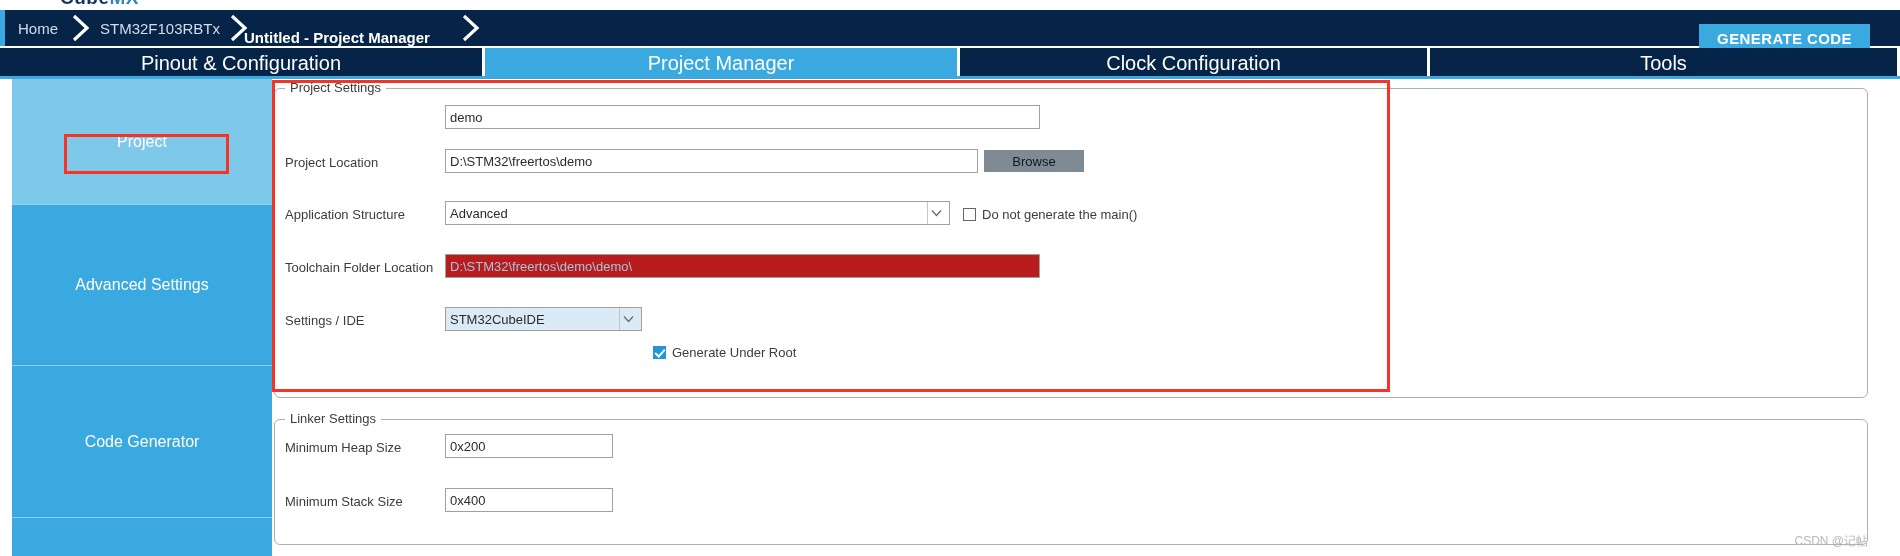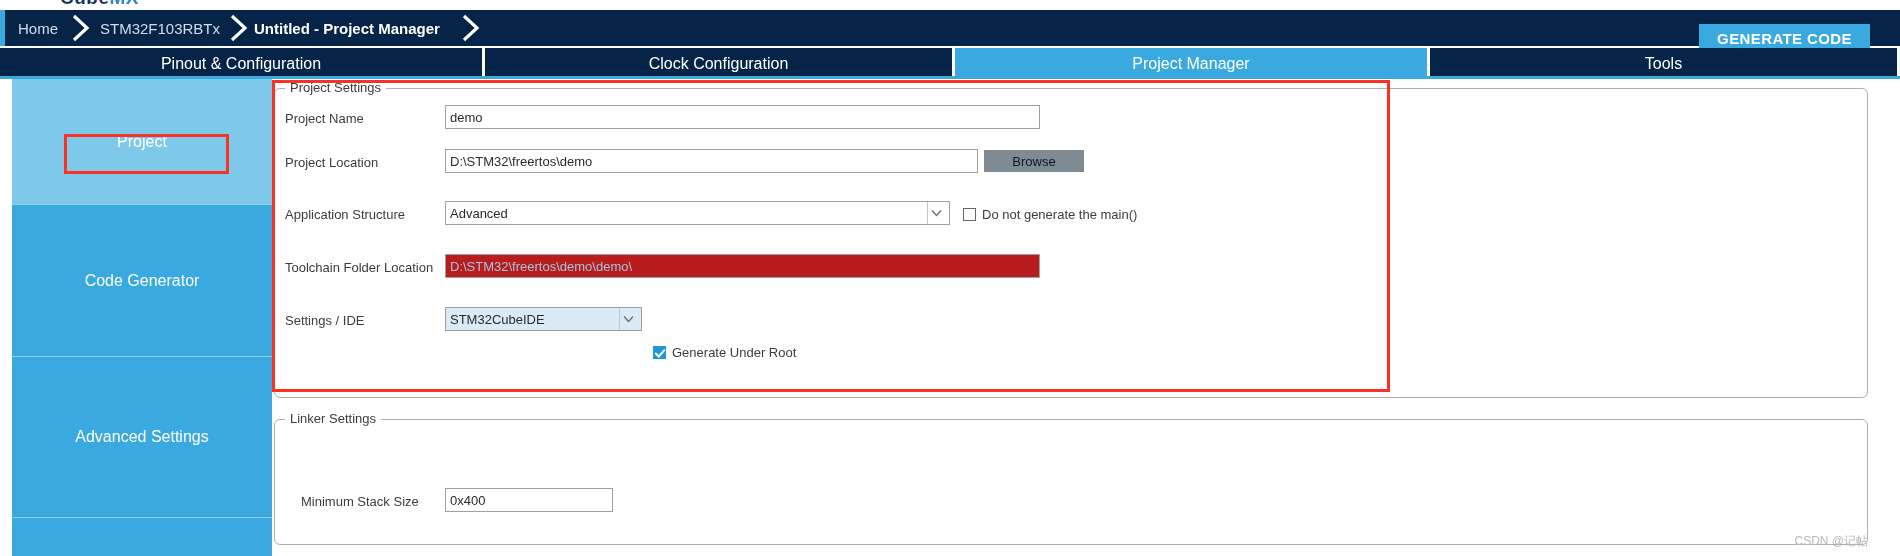--- a/index.html
+++ b/index.html
@@ -57,21 +57,21 @@
 
   
   .tabstrip {
     position: absolute; left: 0; top: 48px; width: 1900px; height: 31px;
     background: #ffffff;
     display: flex;
   }
   .tab {
     height: 31px; background: #062447; color: #ffffff;
     display: flex; align-items: center; justify-content: center;
-    font-size: 16px; cursor: pointer;
+    font-size: 20px; cursor: pointer;
     border-right: 3px solid #ffffff;
     white-space: nowrap;
   }
   .tab:last-child { border-right: none; }
   .tab.active { background: #3aa9df; }
   .tab-underline {
     position: absolute; left: 0; top: 76px; width: 1900px; height: 3px;
     background: #3aa9df;
   }
 
@@ -207,68 +207,67 @@
 
     <div class="crumb inactive" style="left:100px;">
       <span>STM32F103RBTx</span>
     </div>
     <div class="chev" style="left:228px;">
       <svg width="22" height="28" viewBox="0 0 22 28">
           <path d="M4 2 L17 14 L4 26" fill="none" stroke="#ffffff" stroke-width="3.2"></path>
         </svg>
     </div>
 
-    <div class="crumb active" style="left:254px;">
+    <div class="crumb active" style="left:244px;align-items:flex-end;">
       <span>Untitled - Project Manager</span>
     </div>
     <div class="chev" style="left:460px;">
       <svg width="22" height="28" viewBox="0 0 22 28">
           <path d="M4 2 L17 14 L4 26" fill="none" stroke="#ffffff" stroke-width="3.2"></path>
         </svg>
     </div>
 
     <button class="gen-btn">GENERATE CODE</button>
   </div>
 
   <div class="tabstrip">
     <div class="tab" style="width:485px;">
       <span>Pinout &amp; Configuration</span>
     </div>
+    <div class="tab active" style="width:475px;">
+      <span>Project Manager</span>
+    </div>
     <div class="tab" style="width:470px;">
       <span>Clock Configuration</span>
-    </div>
-    <div class="tab active" style="width:475px;">
-      <span>Project Manager</span>
     </div>
     <div class="tab" style="width:467px;">
       <span>Tools</span>
     </div>
   </div>
   <div class="tab-underline"></div>
 
   <div class="sidebar">
     <div class="side-item active" style="height:126px;">
       <span>Project</span>
     </div>
+    <div class="side-item" style="height:161px;">
+      <span>Advanced Settings</span>
+    </div>
     <div class="side-item" style="height:152px;">
       <span>Code Generator</span>
     </div>
-    <div class="side-item" style="height:161px;">
-      <span>Advanced Settings</span>
-    </div>
     <div class="side-item" style="height:38px; border-bottom:none;"></div>
   </div>
 
   <div class="content">
 
     <div class="groupbox" style="left:2px; top:9px; width:1594px; height:310px;">
       <div class="group-title">Project Settings</div>
 
       <div class="frow" style="top:16px;">
-        <div class="flabel" style="width:200px;">Project Name</div>
         <input class="finput" style="left: 170px; width: 595px;" type="text" value="demo">
       </div>
 
       <div class="frow" style="top:60px;">
         <div class="flabel" style="width:200px;">Project Location</div>
         <input class="finput" style="left: 170px; width: 533px;" type="text" value="D:\STM32\freertos\demo">
         <button class="browse-btn" style="left:709px; width:100px;">Browse</button>
       </div>
 
       <div class="frow" style="top:112px;">
@@ -305,23 +304,27 @@
         <div class="cbwrap" style="left:378px;margin-top:32px;">
           <span class="cbox checked"></span>
           <span class="cblabel">Generate Under Root</span>
         </div>
       </div>
     </div>
 
     <div class="groupbox" style="left:2px; top:340px; width:1594px; height:126px;">
       <div class="group-title">Linker Settings</div>
 
+      <div class="frow" style="top:14px;">
+        <div class="flabel" style="width:200px;">Minimum Heap Size</div>
+        <input class="finput" style="left: 170px; width: 168px;" type="text" value="0x200">
+      </div>
 
       <div class="frow" style="top:68px;">
-        <div class="flabel" style="width:200px;margin-left:16px;">Minimum Stack Size</div>
+        <div class="flabel" style="width:200px;">Minimum Stack Size</div>
         <input class="finput" style="left: 170px; width: 168px;" type="text" value="0x400">
       </div>
     </div>
 
     <div class="watermark">CSDN @记帖</div>
   </div>
 
   <div class="redbox" style="left:64px; top:134px; width:165px; height:40px;"></div>
   <div class="redbox" style="left:272px; top:80px; width:1118px; height:312px;"></div>
 

